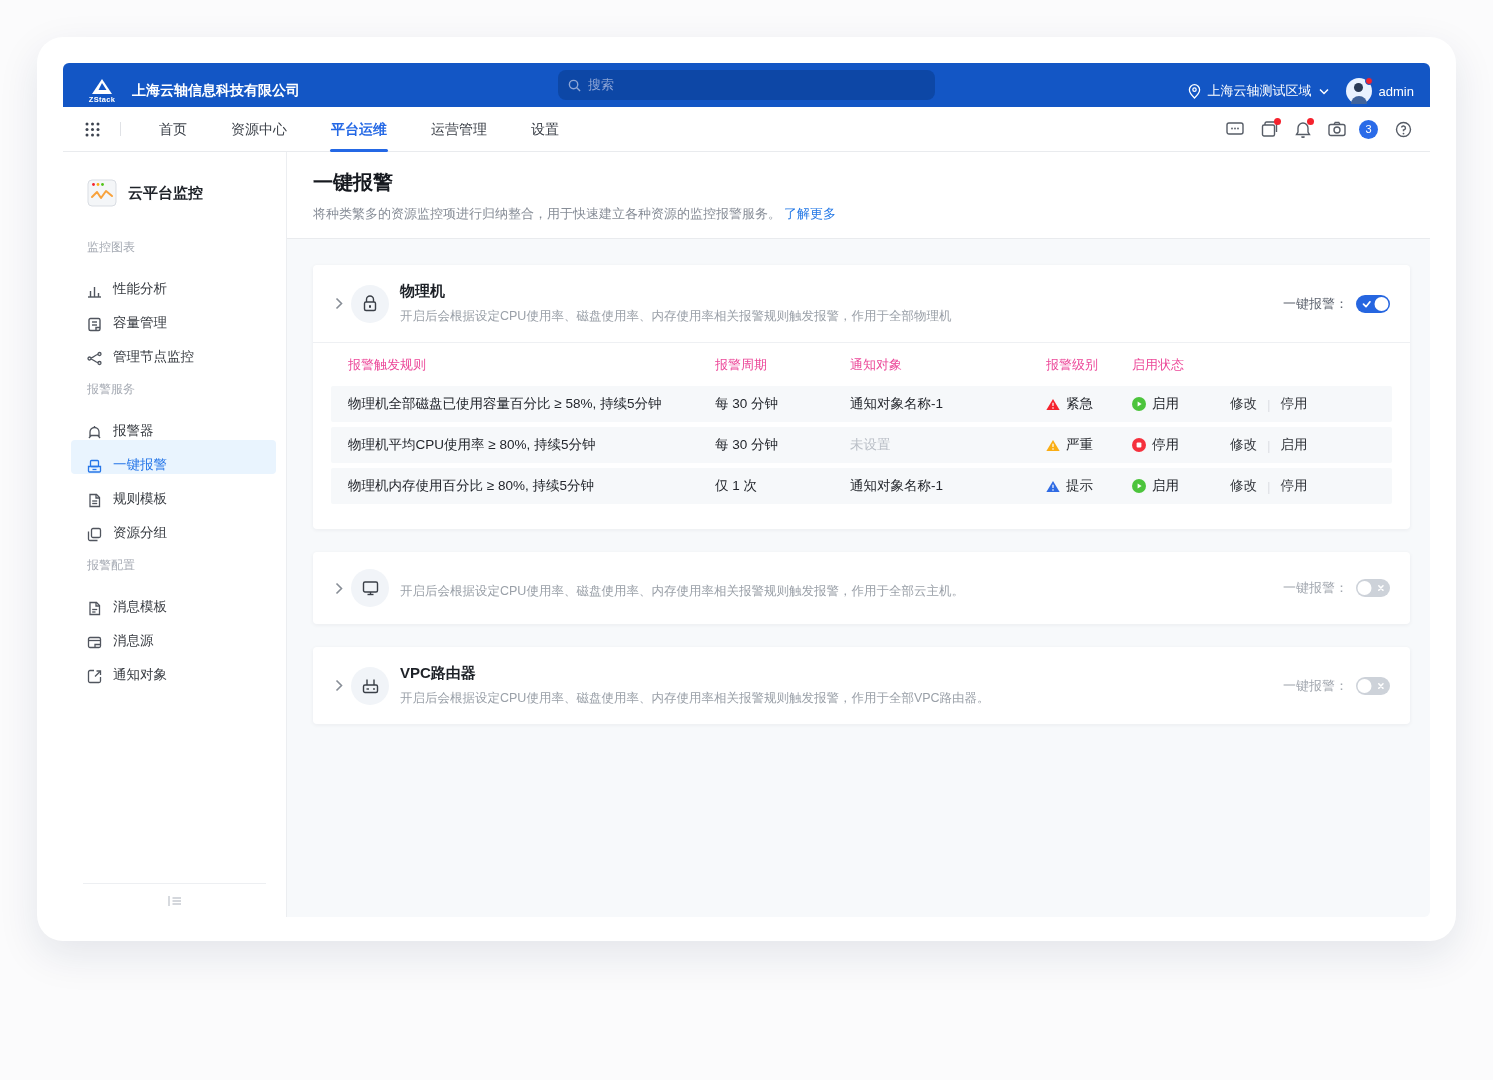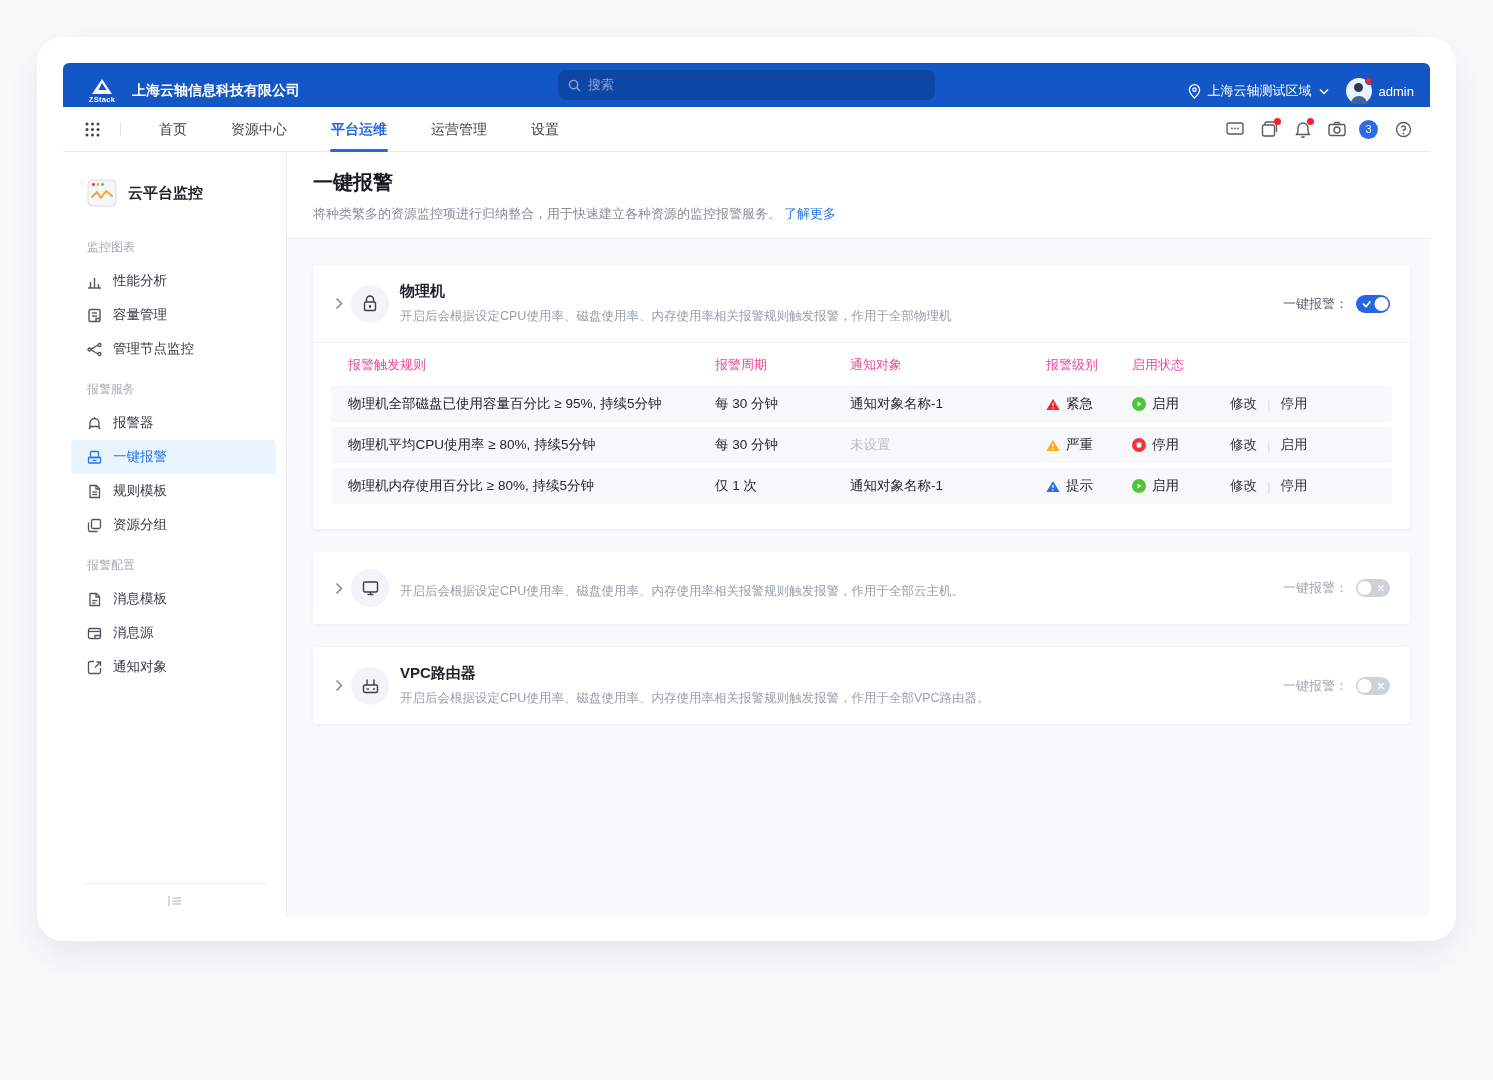--- a/index.html
+++ b/index.html
@@ -35,21 +35,21 @@
   .nav-ic { position:relative; display:flex; cursor:pointer; color:#565C66; }
   .nav-ic .red-dot { position:absolute; right:-3px; top:-3px; width:7px; height:7px; border-radius:50%; background:#F5222D; }
   .badge-count { width:19px; height:19px; border-radius:50%; background:#2A6BE8; color:#fff; font-size:11px; display:flex; align-items:center; justify-content:center; margin-left:-4px; cursor:pointer; }
 
   
   .body-row { flex:1; display:flex; min-height:0; }
   .sidebar { width:224px; flex:0 0 224px; background:#fff; border-right:1px solid #ECEEF1; padding-top:18px; position:relative; }
   .app-head { display:flex; align-items:center; gap:11px; padding:8px 0 16px 24px; }
   .app-title { font-size:15px; font-weight:bold; color:#1F2329; }
   .sec-label { padding:15px 0 8px 24px; font-size:12px; color:#A5AAB3; }
-  .side-item { display:flex; align-items:center; gap:11px; height:34px; margin:0 10px 0 8px; padding-left:16px; border-radius:4px; font-size:13.5px; color:#35393F; cursor:pointer; }
+  .side-item { display:flex; align-items:flex-end; gap:11px; height:34px; margin:0 10px 0 8px; padding-left:16px; border-radius:4px; font-size:13.5px; color:#35393F; cursor:pointer; }
   .side-item svg { color:#50555E; }
   .side-item.active { background:#E9F4FE; color:#2676E8; }
   .side-item.active svg { color:#2676E8; }
   .side-footer { position:absolute; left:20px; right:20px; bottom:0; height:34px; border-top:1px solid #EDEFF2; display:flex; align-items:center; justify-content:center; color:#C6CAD1; cursor:pointer; }
 
   .main { flex:1; display:flex; flex-direction:column; min-width:0; background:#fff; }
   .page-head { padding:17px 26px 15px; border-bottom:1px solid #E9EBEE; }
   .page-title { font-size:20px; font-weight:bold; color:#16191F; }
   .page-sub { margin-top:9px; font-size:13px; color:#878D97; }
   .learn-more { color:#2277E6; text-decoration:none; margin-left:3px; cursor:pointer; }
@@ -342,21 +342,21 @@
             <div class="t-grid t-head">
               <span>报警触发规则</span>
               <span>报警周期</span>
               <span>通知对象</span>
               <span>报警级别</span>
               <span>启用状态</span>
               <span></span>
             </div>
 
             <div class="t-grid t-row">
-              <span>物理机全部磁盘已使用容量百分比 ≥ 95%, 持续5分钟</span>
+              <span>物理机全部磁盘已使用容量百分比 ≥ 58%, 持续5分钟</span>
               <span>每 30 分钟</span>
               <span>通知对象名称-1</span>
               <span class="cell-flex">
                 <svg width="14" height="13" viewBox="0 0 16 14" style="color: rgb(245, 34, 45);">
                   <path d="M8 .8 L15.6 13.2 H.4 Z" fill="currentColor"></path>
                       <rect x="7.3" y="4.6" width="1.4" height="4.2" rx=".7" fill="#fff"></rect>
                       <circle cx="8" cy="11" r=".95" fill="#fff"></circle>
                 </svg>
                     <span>紧急</span>
               </span>

